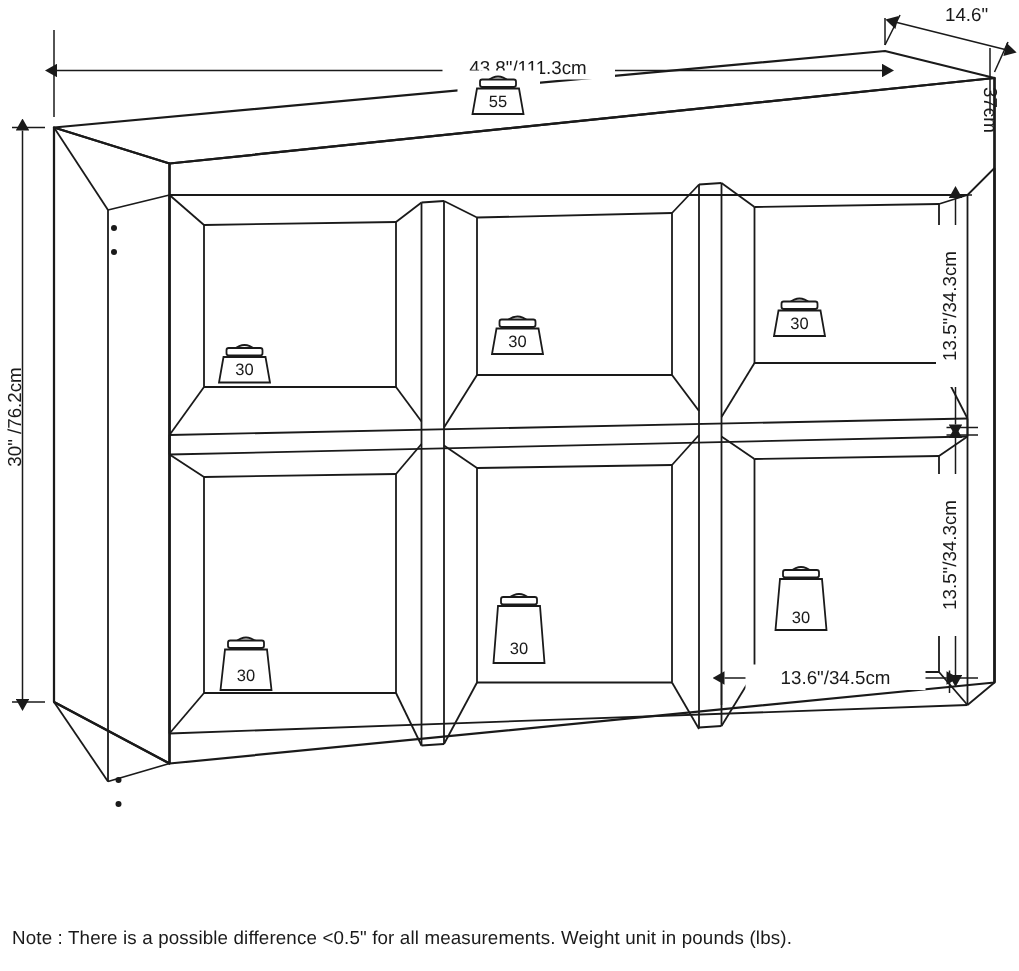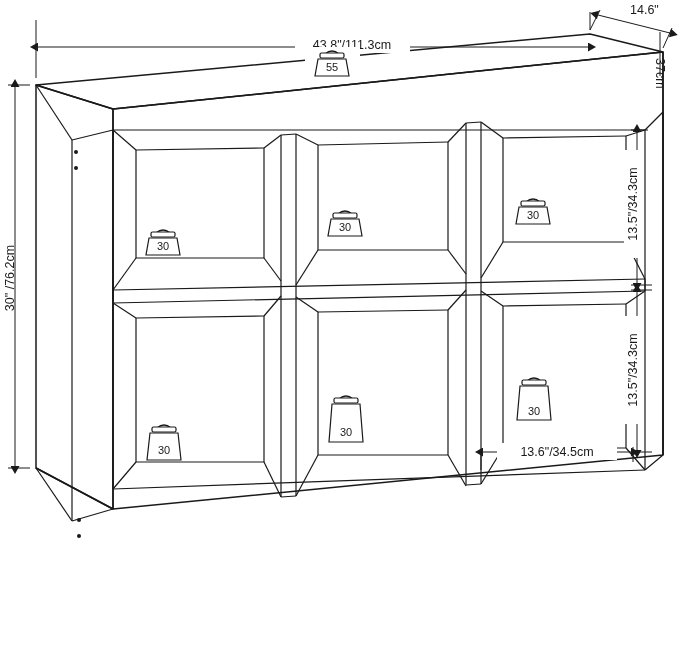--- a/index.html
+++ b/index.html
@@ -256,13 +256,14 @@
 
     <g>
       <path d="M527,381 q7,-6 14,0" fill="none" stroke="#1a1a1a" stroke-width="1.4"></path>
       <rect x="522" y="380" width="24" height="5" rx="1.5" fill="#ffffff" stroke="#1a1a1a" stroke-width="1.2"></rect>
       <path d="M520,386 L548,386 L551,420 L517,420 Z" fill="#ffffff" stroke="#1a1a1a" stroke-width="1.2"></path>
       <text class="weight-label" x="534" y="415" text-anchor="middle">30</text>
     </g>
 
   </svg>
 
+  <div class="note">Note : There is a possible difference &lt;0.5" for all measurements. Weight unit in pounds (lbs).</div>
 </div>
 
 </body></html>

